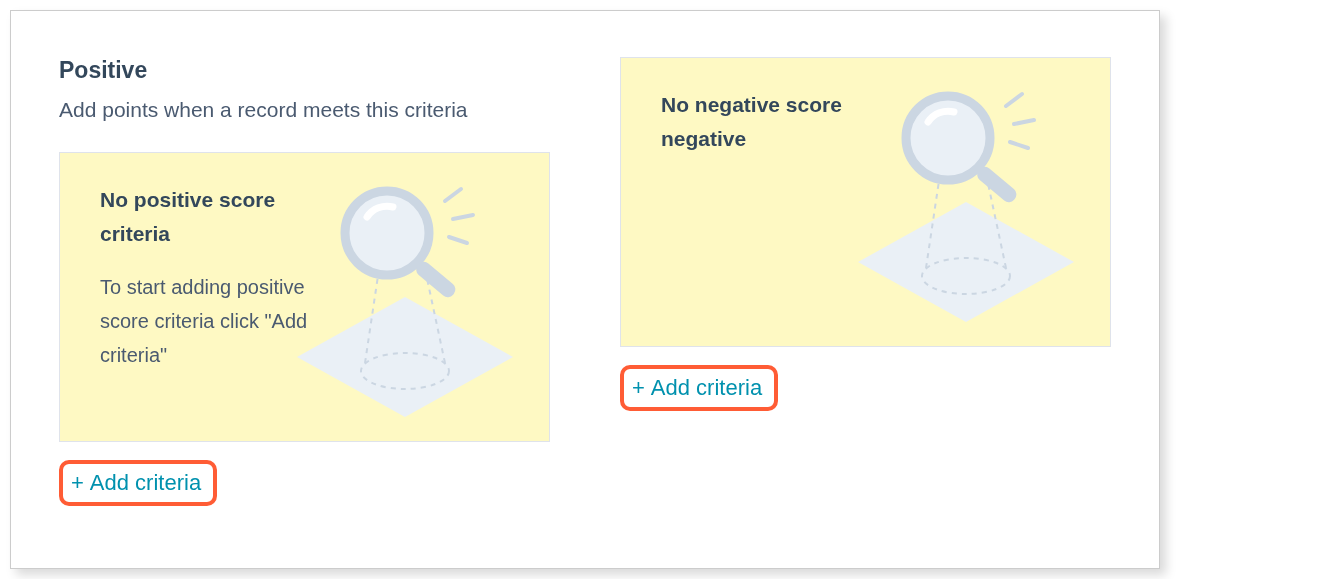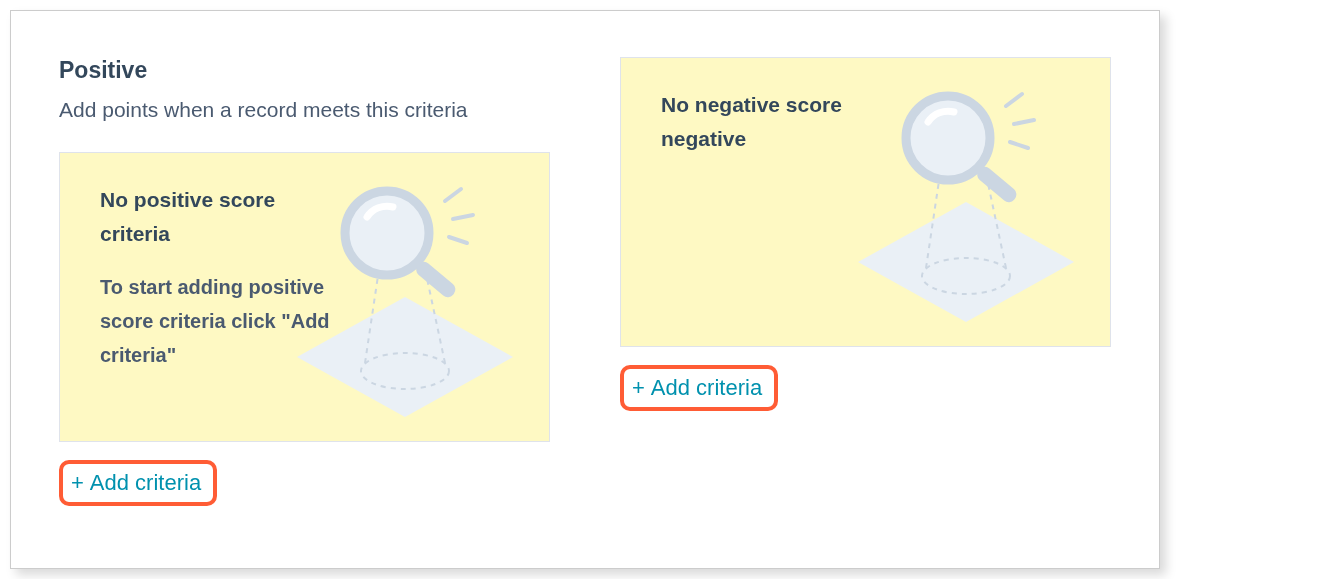--- a/index.html
+++ b/index.html
@@ -49,21 +49,21 @@
   }
   .card-heading {
     font-size: 21px;
     font-weight: 700;
     color: #33475b;
     line-height: 1.6;
     margin-bottom: 20px;
   }
   .card-desc {
     font-size: 20px;
-    font-weight: 700;
+    font-weight: 400;
     color: #4a5a70;
     line-height: 1.7;
   }
   .illus-wrap {
     position: absolute;
     right: 14px;
     top: 14px;
     width: 260px;
     height: 260px;
   }

